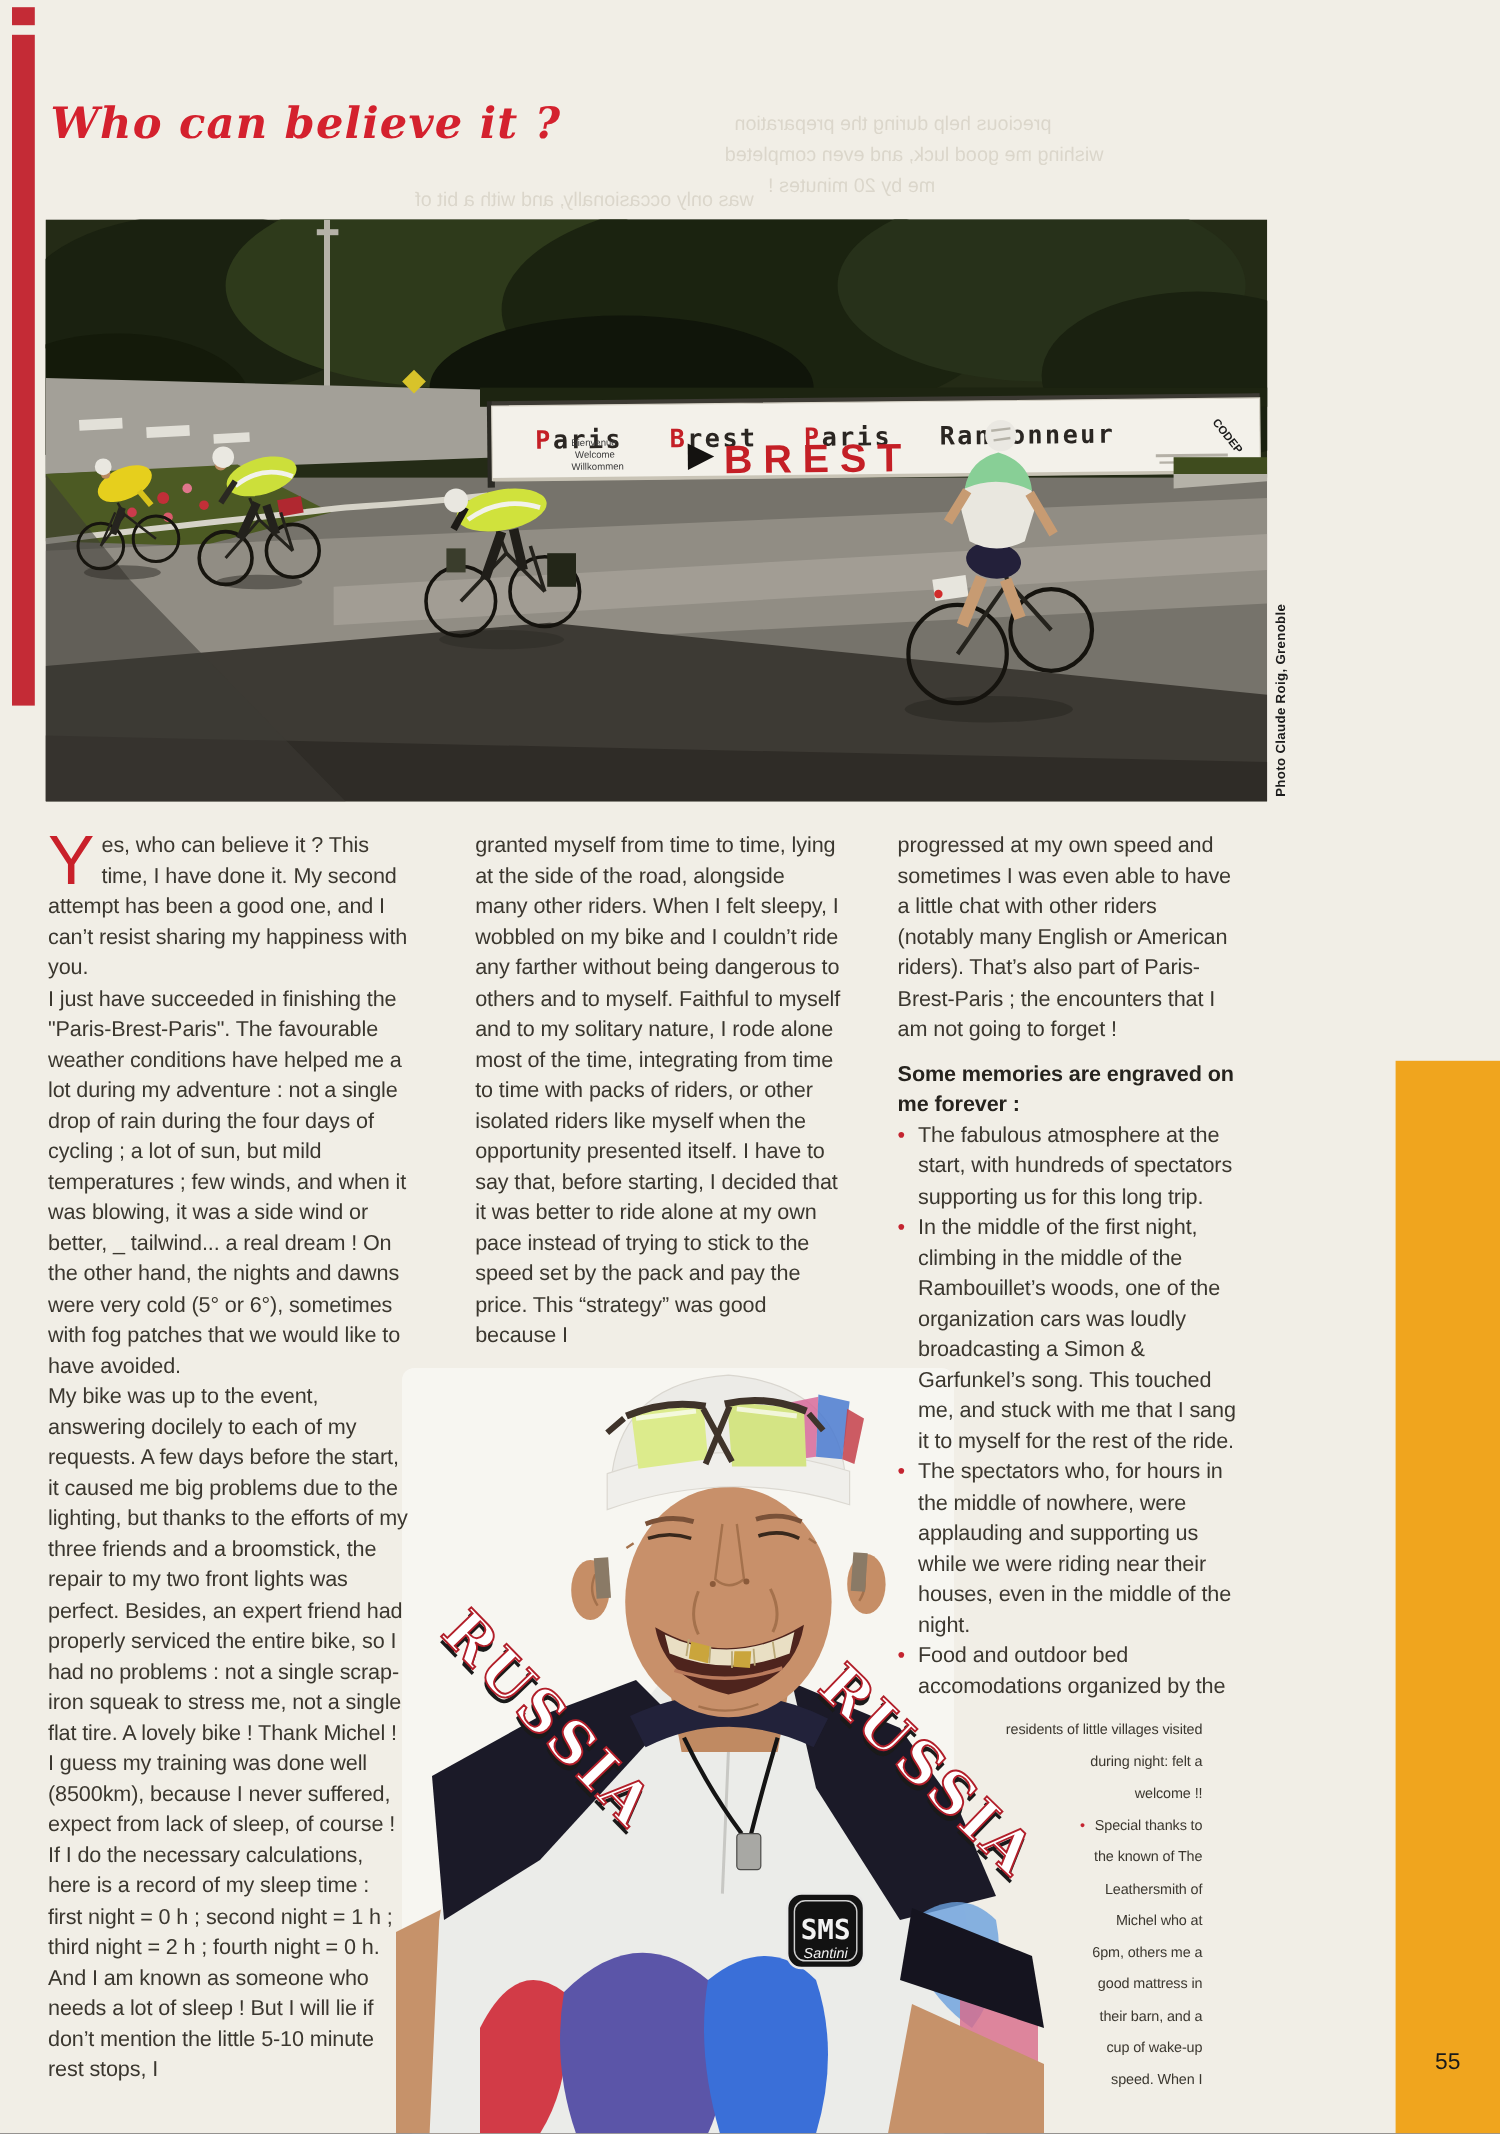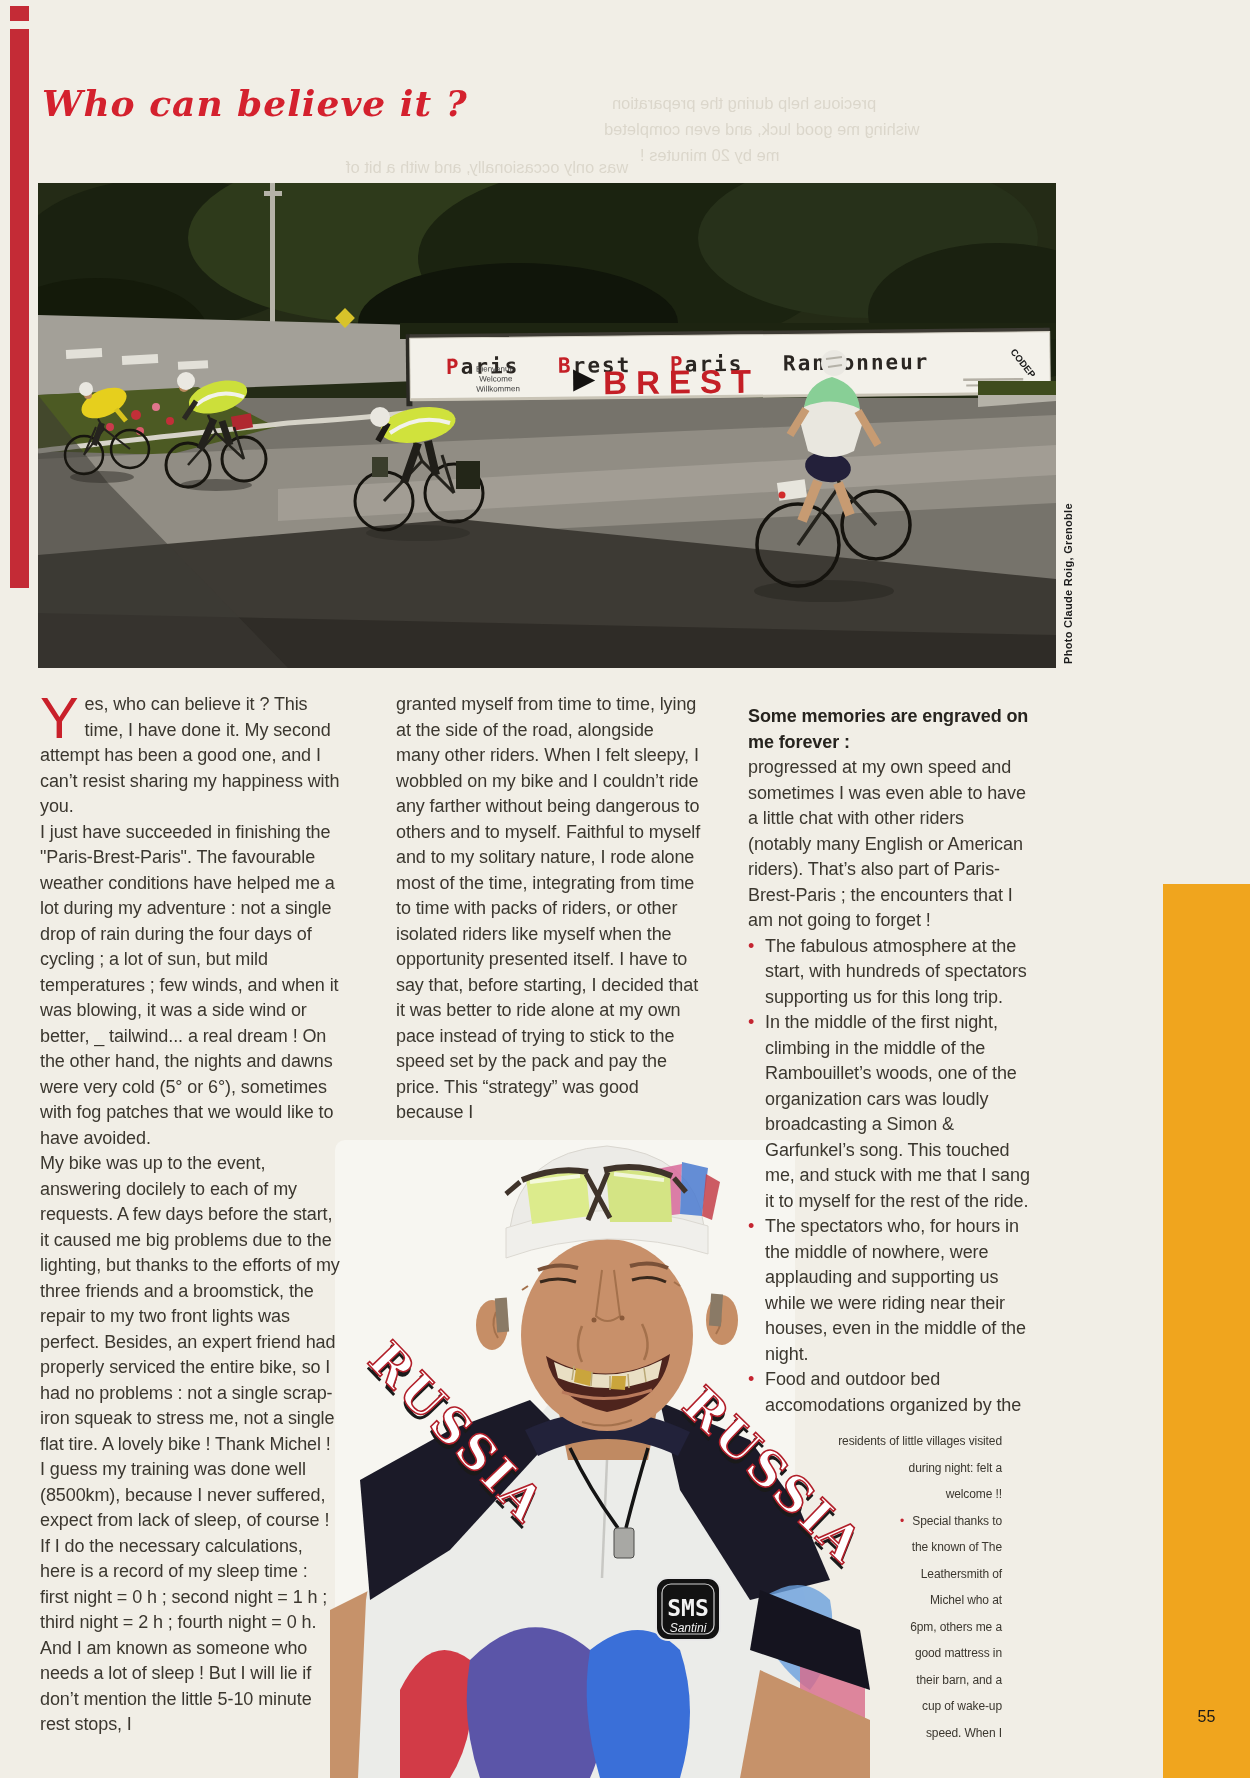--- a/index.html
+++ b/index.html
@@ -34,21 +34,21 @@
   #wrap-region{position:absolute;left:672px;top:1428px;width:330px;z-index:5;
      font-size:12px;line-height:26.5px;color:#3b372f;letter-spacing:-0.1px;}
   #wrap-region .wrapline{text-align:right;}
   #wrap-region .dot{color:#c42430;margin-right:5px;}
   
   #photo-man{position:absolute;left:330px;top:1130px;width:540px;height:648px;z-index:1;}
   
   #orange-block{position:absolute;left:1163px;top:884px;width:87px;height:894px;
      background:#f0a51e;z-index:2;}
   #page-number{position:absolute;left:1163px;top:1708px;width:87px;text-align:center;
-     font-size:16px;color:#1a1a1a;z-index:3;}
+     font-size:19px;color:#1a1a1a;z-index:3;}
   .russia-txt{font-family:"DejaVu Serif",serif;font-weight:bold;font-size:48px;
      letter-spacing:3px;}
 </style>
 </head>
 <body>
 
 <div class="page">
 
   <div id="ghost-layer">
       <div style="left: 612px; top: 94px;"><span>precious help during the preparation</span></div>
@@ -196,22 +196,22 @@
         <div class="para"><span>My bike was up to the event, answering docilely to each of my requests. A few days before the start, it caused me big problems due to the lighting, but thanks to the efforts of my three friends and a broomstick, the repair to my two front lights was perfect. Besides, an expert friend had properly serviced the entire bike, so I had no problems : not a single scrap-iron squeak to stress me, not a single flat tire. A lovely bike ! Thank Michel !</span></div>
         <div class="para"><span>I guess my training was done well (8500km), because I never suffered, expect from lack of sleep, of course ! If I do the necessary calculations, here is a record of my sleep time : first night = 0 h ; second night = 1 h ; third night = 2 h ; fourth night = 0 h. And I am known as someone who needs a lot of sleep ! But I will lie if don’t mention the little 5-10 minute rest stops, I</span></div>
       </div>
   </div>
 
   <div id="col2" class="col">
     <div class="para">granted myself from time to time, lying at the side of the road, alongside many other riders. When I felt sleepy, I wobbled on my bike and I couldn’t ride any farther without being dangerous to others and to myself. Faithful to myself and to my solitary nature, I rode alone most of the time, integrating from time to time with packs of riders, or other isolated riders like myself when the opportunity presented itself. I have to say that, before starting, I decided that it was better to ride alone at my own pace instead of trying to stick to the speed set by the pack and pay the price. This “strategy” was good because I</div>
   </div>
 
   <div id="col3" class="col">
+    <div class="para">progressed at my own speed and sometimes I was even able to have a little chat with other riders (notably many English or American riders). That’s also part of Paris-Brest-Paris ; the encounters that I am not going to forget !</div>
     <div class="para h-bold">Some memories are engraved on me forever :</div>
-    <div class="para">progressed at my own speed and sometimes I was even able to have a little chat with other riders (notably many English or American riders). That’s also part of Paris-Brest-Paris ; the encounters that I am not going to forget !</div>
     <div>
         <div class="bullet">
           <span class="dot">• </span>
           <span>The fabulous atmosphere at the start, with hundreds of spectators supporting us for this long trip.</span>
         </div>
         <div class="bullet">
           <span class="dot">• </span>
           <span>In the middle of the first night, climbing in the middle of the Rambouillet’s woods, one of the organization cars was loudly broadcasting a Simon &amp; Garfunkel’s song. This touched me, and stuck with me that I sang it to myself for the rest of the ride.</span>
         </div>
         <div class="bullet">

